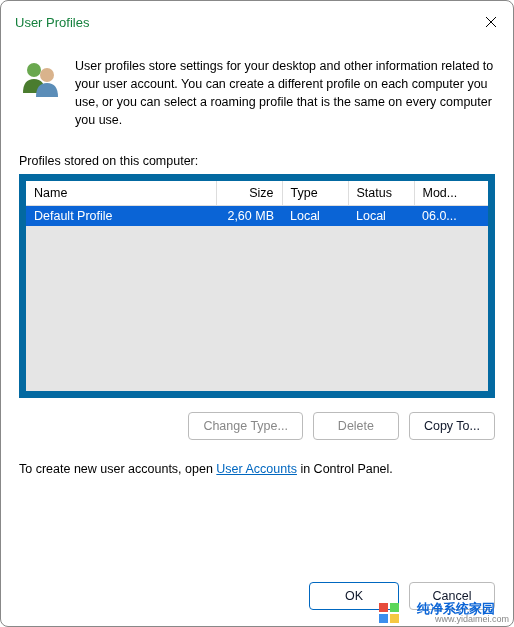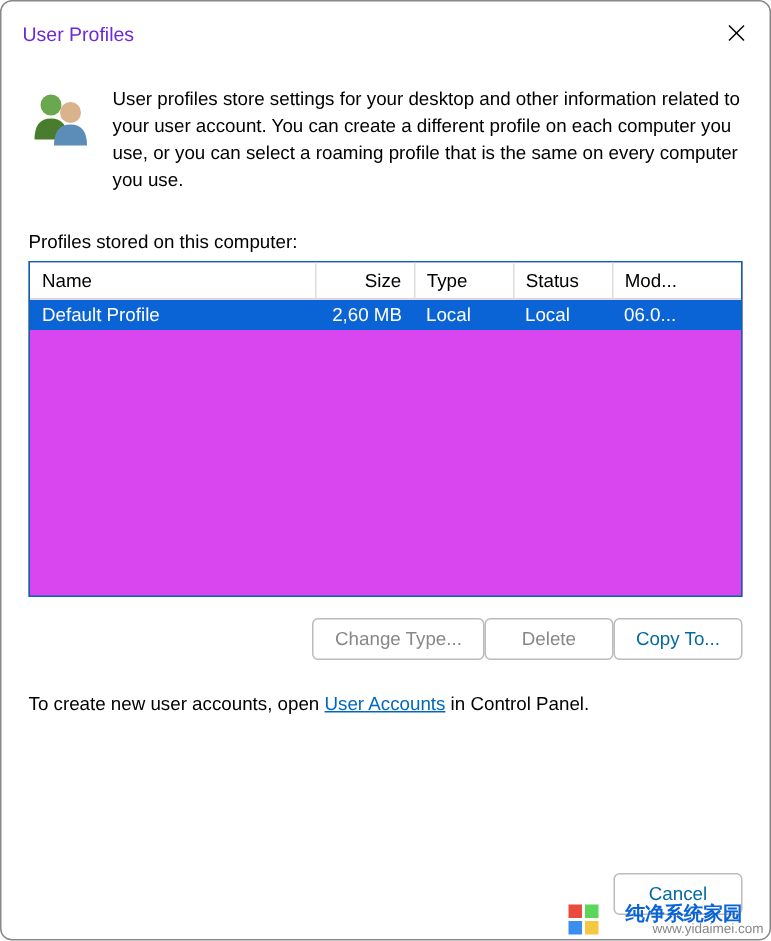--- a/index.html
+++ b/index.html
@@ -23,21 +23,21 @@
     }
     .titlebar {
       display: flex;
       justify-content: space-between;
       align-items: center;
       padding: 10px 14px 6px 14px;
       height: 38px;
     }
     .titlebar .title {
       font-size: 13px;
-      color: #6d28d9;
+      color: #15803d;
     }
     .close-btn {
       width: 16px;
       height: 16px;
       display: flex;
       align-items: center;
       justify-content: center;
       cursor: pointer;
       font-size: 14px;
       color: #000;
@@ -60,23 +60,23 @@
     .intro-text {
       font-size: 12.5px;
       line-height: 1.45;
       color: #000;
     }
     .section-label {
       font-size: 12.5px;
       margin-bottom: 6px;
     }
     .table-container {
-      border: 1px solid #0369a1;
+      border: 7px solid #0369a1;
       height: 224px;
-      background: #d946ef;
+      background: #e5e5e5;
       margin-bottom: 14px;
     }
     table {
       width: 100%;
       border-collapse: collapse;
       font-size: 12.5px;
     }
     thead th {
       text-align: left;
       font-weight: 400;
@@ -100,32 +100,33 @@
       color: #fff;
     }
     .col-name { width: 190px; max-width:190px;margin-top:24px; }
     .col-size { width: 66px; max-width:66px; }
     .col-type { width: 66px; max-width:66px; }
     .col-status { width: 66px; max-width:66px; }
     .col-mod { width: auto; }
     .button-row {
       display: flex;
       justify-content: flex-end;
+      gap: 10px;
       margin-bottom: 22px;
     }
     .btn {
       font-family: inherit;
       font-size: 12.5px;
       padding: 6px 14px;
       border: 1px solid #bbb;
       border-radius: 4px;
       background: #fff;
       cursor: pointer;
       min-width: 86px;
-      color: #0369a1;
+      color: #0f172a;
     }
     .btn.disabled {
       color: #888;
       cursor: default;
     }
     .help-text {
       font-size: 12.5px;
       margin-bottom: 20px;
     }
     .link {
@@ -234,20 +235,21 @@
       <button class="btn disabled">Delete</button>
       <button class="btn">Copy To...</button>
     </div>
 
     <div class="help-text">
       <span>To create new user accounts, open </span><a class="link">User Accounts</a><span> in Control Panel.</span>
     </div>
   </div>
 
   <div class="bottom-row">
+    <button class="btn primary">OK</button>
     <button class="btn">Cancel</button>
   </div>
 
   <div class="watermark">
     <svg class="watermark-logo" viewBox="0 0 22 22">
       <rect x="1" y="1" width="9" height="9" fill="#e74c3c"></rect>
       <rect x="12" y="1" width="9" height="9" fill="#5bd65b"></rect>
       <rect x="1" y="12" width="9" height="9" fill="#3a8eed"></rect>
       <rect x="12" y="12" width="9" height="9" fill="#f5c842"></rect>
     </svg>

